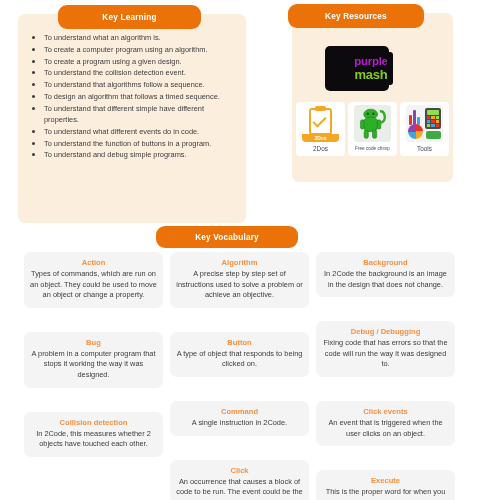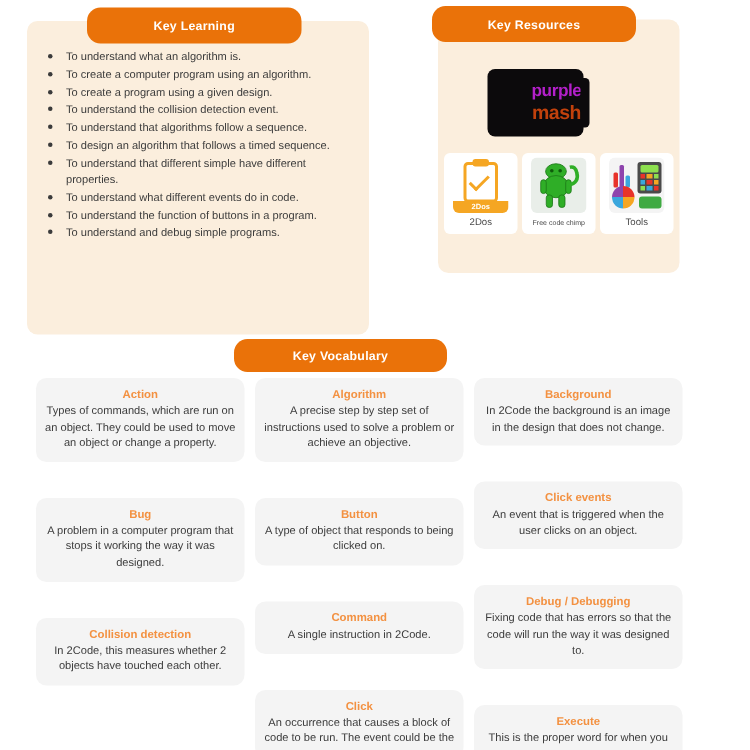--- a/index.html
+++ b/index.html
@@ -92,21 +92,21 @@
   }
   .pm-logo .pm-purple {
     font-size: 11.5px;
     font-weight: bold;
     color: #b320c9;
     letter-spacing: -0.3px;
   }
   .pm-logo .pm-mash {
     font-size: 13px;
     font-weight: bold;
-    color: #c2410c;
+    color: #84cc16;
     letter-spacing: -0.3px;
     margin-top: 1px;
   }
   .pm-notch {
     position: absolute;
     right: -4px;
     top: 6px;
     width: 6px;
     height: 33px;
     background: #0c0a0c;
@@ -391,28 +391,28 @@
         <div class="vcard-def">An occurrence that causes a block of code to be run. The event could be the</div>
       </div>
     </div>
 
     <div class="vocab-col">
       <div class="vcard">
         <div class="vcard-term">Background</div>
         <div class="vcard-def">In 2Code the background is an image in the design that does not change.</div>
       </div>
       <div class="vcard">
+        <div class="vcard-term">Debug / Debugging</div>
+        <div class="vcard-def">Fixing code that has errors so that the code will run the way it was designed to.</div>
+      </div>
+      <div class="vcard">
         <div class="vcard-term">Click events</div>
         <div class="vcard-def">An event that is triggered when the user clicks on an object.</div>
       </div>
       <div class="vcard">
-        <div class="vcard-term">Debug / Debugging</div>
-        <div class="vcard-def">Fixing code that has errors so that the code will run the way it was designed to.</div>
-      </div>
-      <div class="vcard">
         <div class="vcard-term">Execute</div>
         <div class="vcard-def">This is the proper word for when you run the code. We</div>
       </div>
     </div>
 
   </div>
 
 </div>
 
 </body></html>

